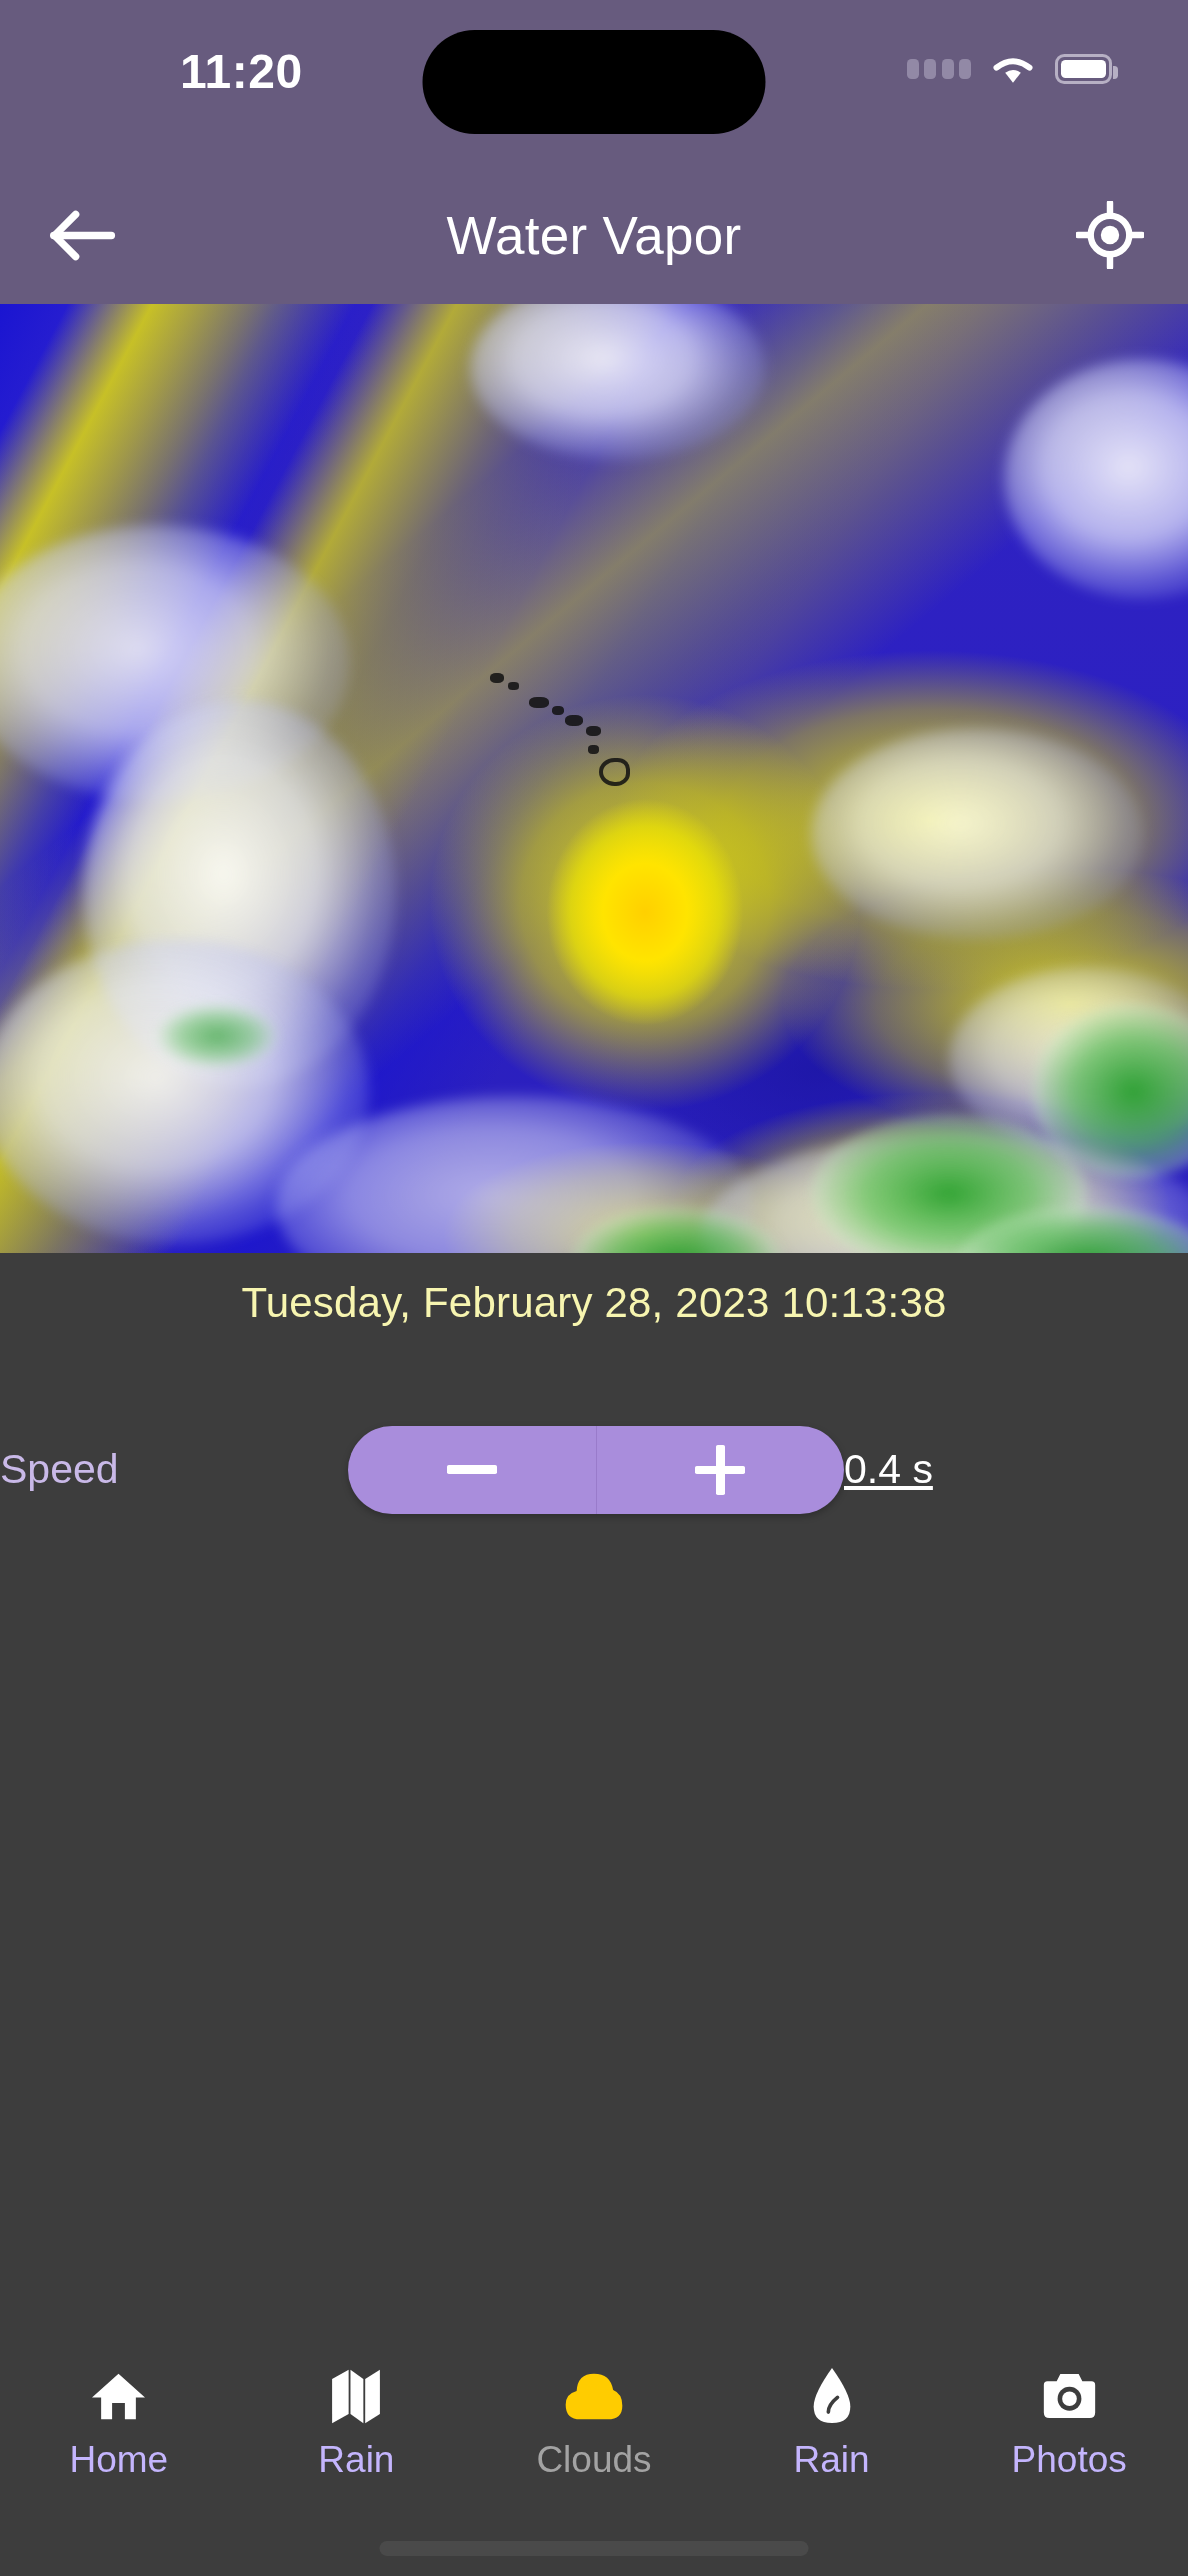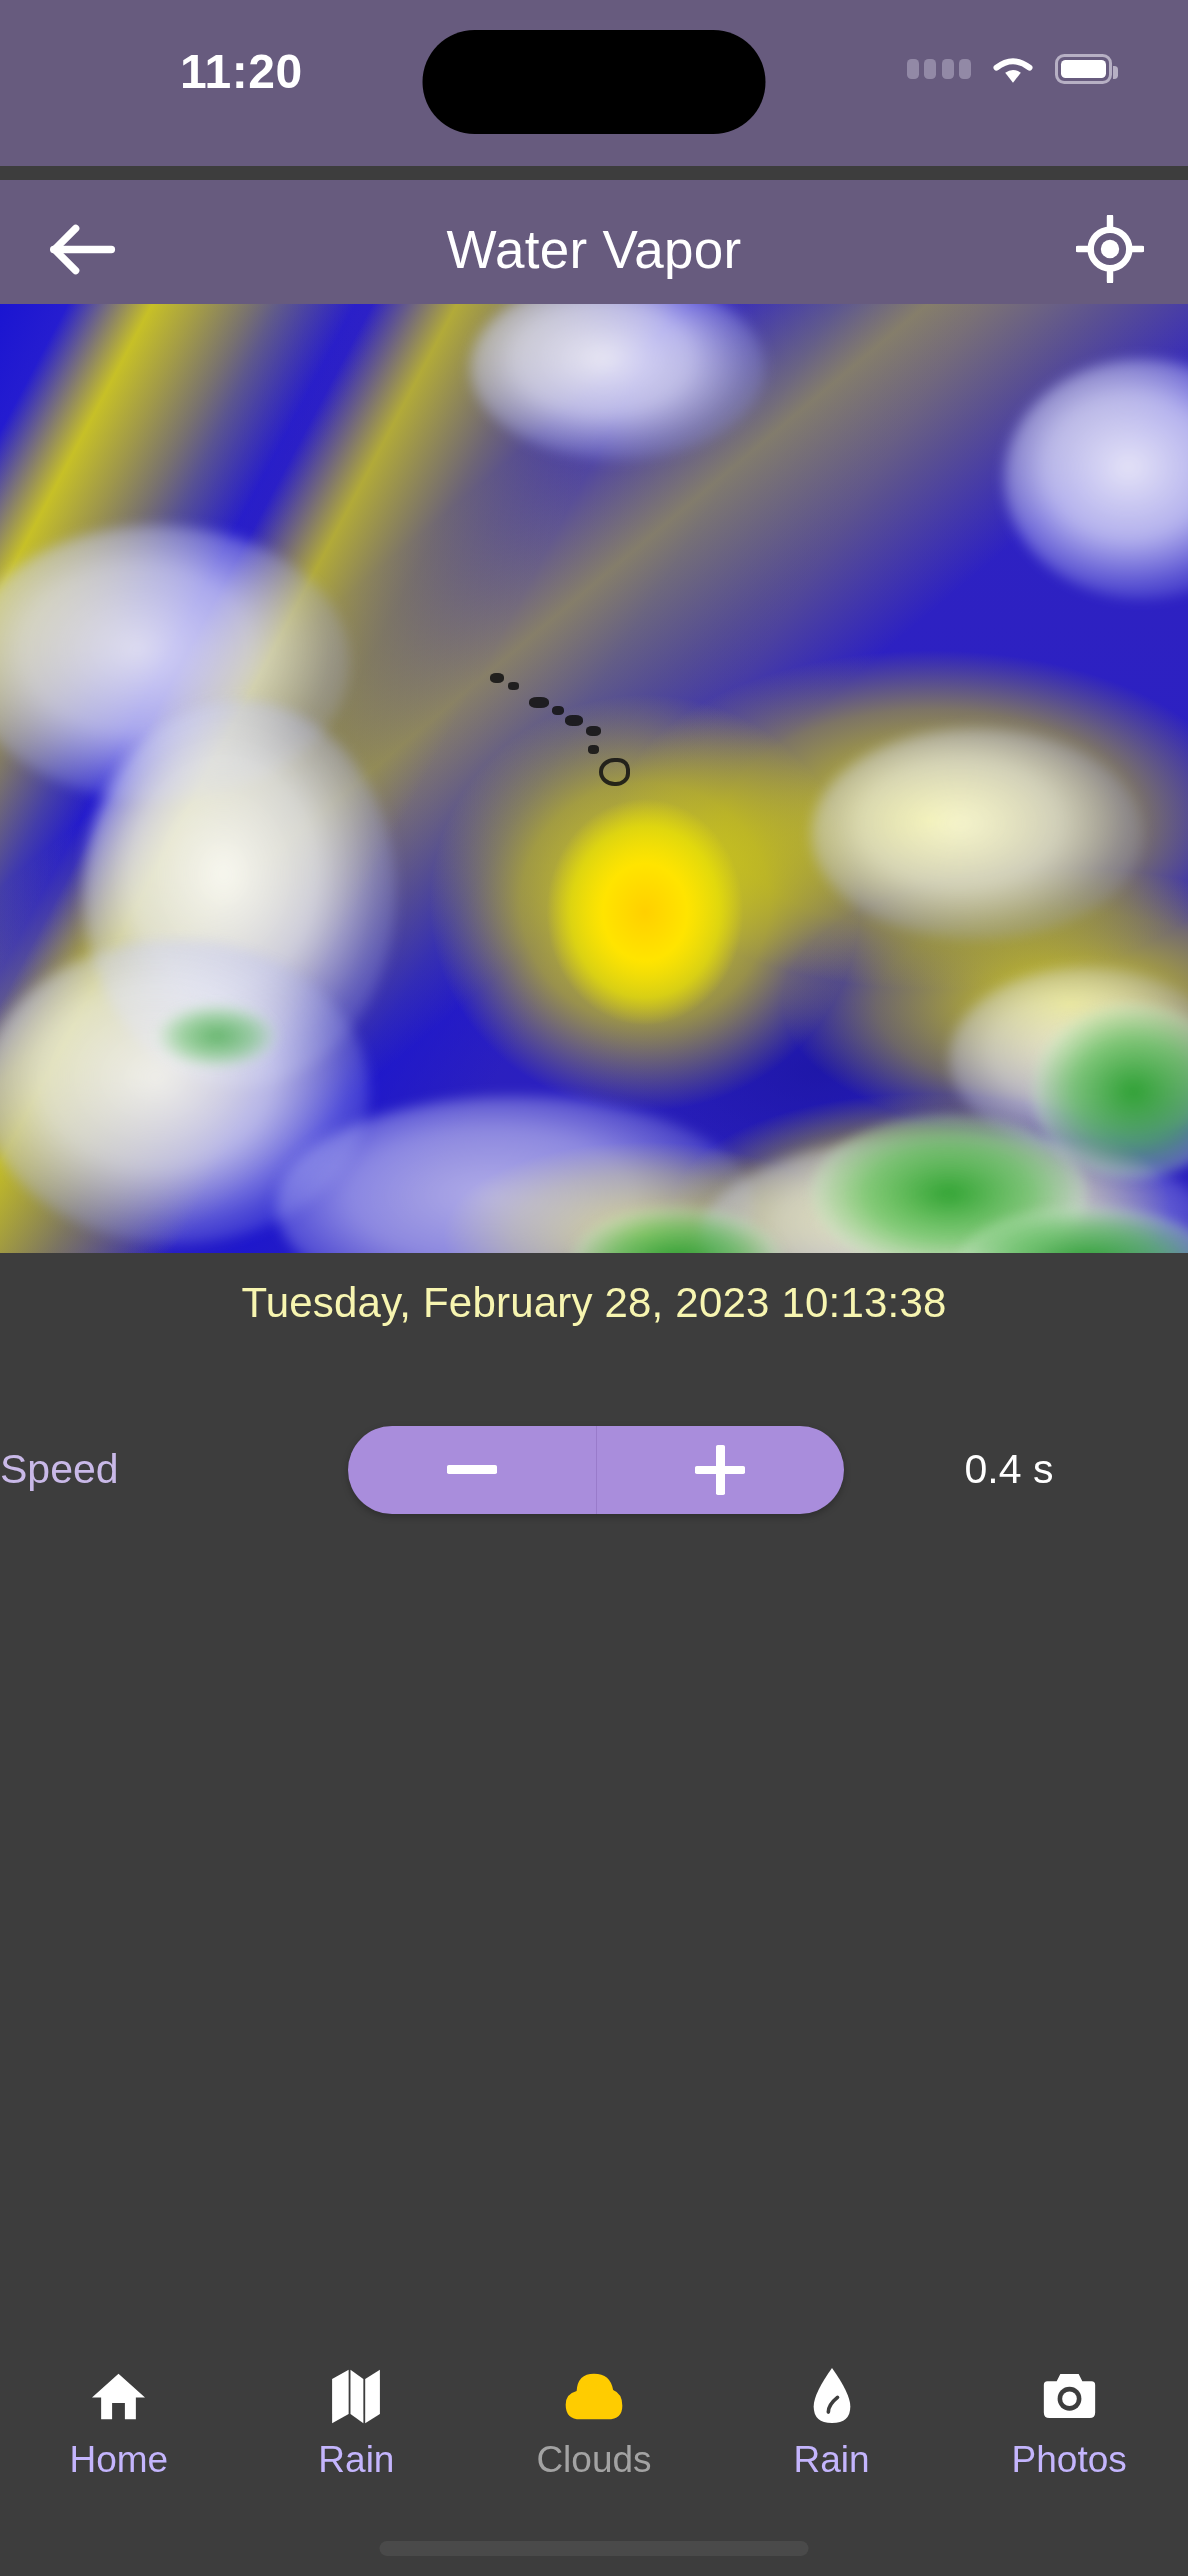--- a/index.html
+++ b/index.html
@@ -38,21 +38,21 @@
   }
   .batt i{ display:block; height:100%; width:100%; background:#ffffff; border-radius:4.6px; }
 
   .dynamic-island{
     position:absolute; left:50%; transform:translateX(-50%); top:29.5px;
     width:343px; height:104px; background:#000000; border-radius:55px;
   }
 
   
   .appbar{
-    position:absolute; top:180px; left:0; width:1188px; height:138px;
+    position:absolute; top:166px; left:0; width:1188px; height:138px;
     background:#675b7e;
   }
   .appbar .title{
     position:absolute; left:0; right:0; top:0; height:138px;
     display:flex; align-items:center; justify-content:center;
     font-size:53px; color:#ffffff; font-weight:400; letter-spacing:0.3px;
   }
   .back-btn{
     position:absolute; left:39px; top:32px; width:88px; height:74px;
     display:flex; align-items:center; justify-content:center; cursor:pointer;
@@ -132,21 +132,21 @@
   }
   .stepper .half.plus{ border-left:0.9px solid rgba(140,110,190,0.55); }
   .sym-minus{ display:block; width:50px; height:8.3px; background:#ffffff; border-radius:1.8px; }
   .sym-plus{ position:relative; width:50px; height:50px; }
   .sym-plus::before, .sym-plus::after{
     content:""; position:absolute; background:#ffffff; border-radius:1.8px;
   }
   .sym-plus::before{ left:0; top:21px; width:50px; height:8.3px; }
   .sym-plus::after{ top:0; left:21px; height:50px; width:8.3px; }
   .ctrl-value{
-    flex:1; text-align:center; font-size:41px; color:#ffffff; padding-right:14px;
+    flex:1; text-align:left; font-size:41px; color:#ffffff; padding-right:14px;text-decoration:underline;
   }
 
   
   .tabbar{
     position:absolute; left:0; bottom:0; width:1188px; height:236px;
     background:#3d3d3d; display:flex; align-items:flex-start; padding-top:22px;
   }
   .tab{
     flex:1; display:flex; flex-direction:column; align-items:center; gap:9.2px; cursor:pointer;
   }

